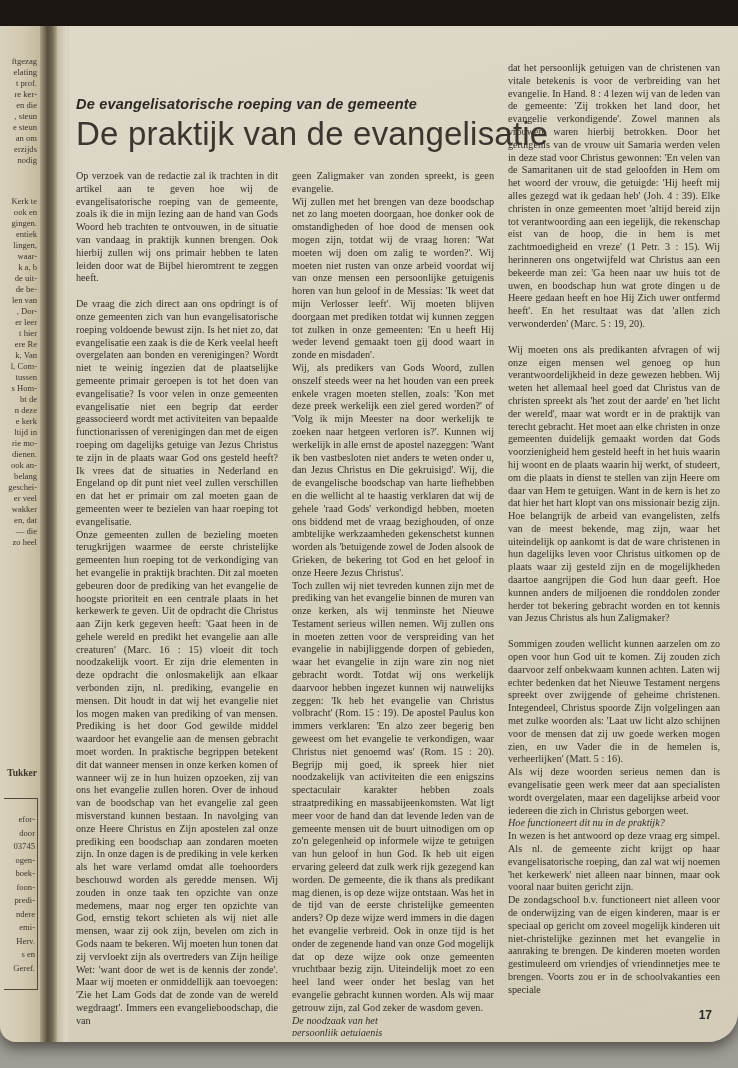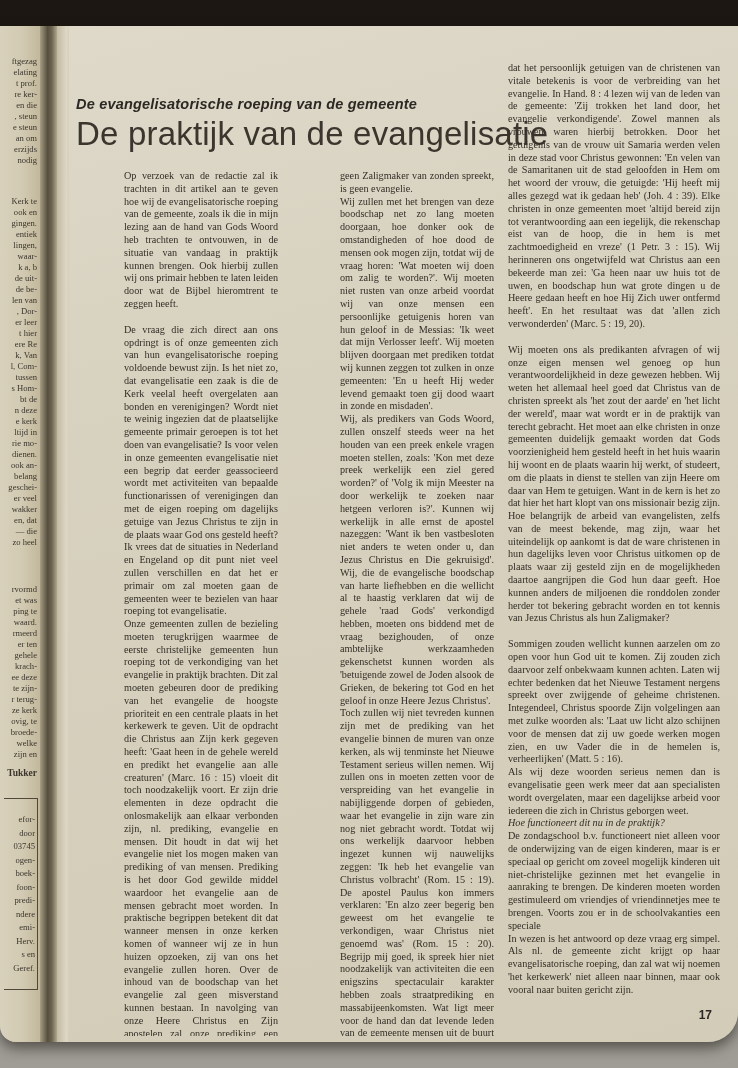--- a/index.html
+++ b/index.html
@@ -64,21 +64,20 @@
     margin-top:3px;
     font-family:"Liberation Sans", sans-serif; font-weight:normal;
     font-size:33px; letter-spacing:0.2px; color:#3a352d;
     white-space:nowrap;
   }
 
   .cols { display:flex; gap:14px; margin-top:17px; }
   .col {
     font-size:10.2px; line-height:12.8px; color:#332e26;
     text-align:justify;
-    margin-left:48px;
   }
   .colA, .colB { width:202px; height:866px; overflow:hidden; }
   .colC {
     width:212px; flex:0 0 212px; margin-left:14px;
     padding-top:36px; height:974px; overflow:hidden;
   }
   .col p { margin:0; }
   .col p.gap { margin-top:13px; }
   .shead { font-style:italic; white-space:pre-line; margin-top:13px; }
 
@@ -131,36 +130,20 @@
 rie mo-
 dienen.
 ook an-
 belang
 geschei-
 er veel
 wakker
 en, dat
 — die
 zo heel</div>
-    <div class="frag" style="top:558px">rvormd
-et was
-ping te
-waard.
-rmeerd
-er ten
-gehele
-krach-
-ee deze
-te zijn-
-r terug-
-ze kerk
-ovig, te
-broede-
-welke
-zijn en</div>
     <div class="frag frag-author" style="top:742px">Tukker</div>
     <div class="fragbox">efor-
 door
 03745
 ogen-
 boek-
 foon-
 predi-
 ndere
 emi-
@@ -196,19 +179,19 @@
         </div>
       </div>
     </div>
 
     <div class="col colC">
       <p>dat het persoonlijk getuigen van de christenen van vitale betekenis is voor de verbreiding van het evangelie. In Hand. 8 : 4 lezen wij van de leden van de gemeente: 'Zij trokken het land door, het evangelie verkondigende'. Zowel mannen als vrouwen waren hierbij betrokken. Door het getuigenis van de vrouw uit Samaria werden velen in deze stad voor Christus gewonnen: 'En velen van de Samaritanen uit de stad geloofden in Hem om het woord der vrouw, die getuigde: 'Hij heeft mij alles gezegd wat ik gedaan heb' (Joh. 4 : 39). Elke christen in onze gemeenten moet 'altijd bereid zijn tot verantwoording aan een iegelijk, die rekenschap eist van de hoop, die in hem is met zachtmoedigheid en vreze' (1 Petr. 3 : 15). Wij herinneren ons ongetwijfeld wat Christus aan een bekeerde man zei: 'Ga heen naar uw huis tot de uwen, en boodschap hun wat grote dingen u de Heere gedaan heeft en hoe Hij Zich uwer ontfermd heeft'. En het resultaat was dat 'allen zich verwonderden' (Marc. 5 : 19, 20).</p>
       <p class="gap">Wij moeten ons als predikanten afvragen of wij onze eigen mensen wel genoeg op hun verantwoordelijkheid in deze gewezen hebben. Wij weten het allemaal heel goed dat Christus van de christen spreekt als 'het zout der aarde' en 'het licht der wereld', maar wat wordt er in de praktijk van terecht gebracht. Het moet aan elke christen in onze gemeenten duidelijk gemaakt worden dat Gods voorzienigheid hem gesteld heeft in het huis waarin hij woont en de plaats waarin hij werkt, of studeert, om die plaats in dienst te stellen van zijn Heere om daar van Hem te getuigen. Want in de kern is het zo dat hier het hart klopt van ons missionair bezig zijn. Hoe belangrijk de arbeid van evangelisten, zelfs van de meest bekende, mag zijn, waar het uiteindelijk op aankomt is dat de ware christenen in hun dagelijks leven voor Christus uitkomen op de plaats waar zij gesteld zijn en de mogelijkheden daartoe aangrijpen die God hun daar geeft. Hoe kunnen anders de miljoenen die ronddolen zonder herder tot bekering gebracht worden en tot kennis van Jezus Christus als hun Zaligmaker?</p>
       <p class="gap">Sommigen zouden wellicht kunnen aarzelen om zo open voor hun God uit te komen. Zij zouden zich daarvoor zelf onbekwaam kunnen achten. Laten wij echter bedenken dat het Nieuwe Testament nergens spreekt over zwijgende of geheime christenen. Integendeel, Christus spoorde Zijn volgelingen aan met zulke woorden als: 'Laat uw licht alzo schijnen voor de mensen dat zij uw goede werken mogen zien, en uw Vader die in de hemelen is, verheerlijken' (Matt. 5 : 16).</p>
       <p>Als wij deze woorden serieus nemen dan is evangelisatie geen werk meer dat aan specialisten wordt overgelaten, maar een dagelijkse arbeid voor iedereen die zich in Christus geborgen weet.</p>
       <p class="shead">Hoe functioneert dit nu in de praktijk?</p>
+      <p>In wezen is het antwoord op deze vraag erg simpel. Als nl. de gemeente zicht krijgt op haar evangelisatorische roeping, dan zal wat wij noemen 'het kerkewerk' niet alleen naar binnen, maar ook vooral naar buiten gericht zijn.</p>
       <p>De zondagschool b.v. functioneert niet alleen voor de onderwijzing van de eigen kinderen, maar is er speciaal op gericht om zoveel mogelijk kinderen uit niet-christelijke gezinnen met het evangelie in aanraking te brengen. De kinderen moeten worden gestimuleerd om vriendjes of vriendinnetjes mee te brengen. Voorts zou er in de schoolvakanties een speciale</p>
-      <p>In wezen is het antwoord op deze vraag erg simpel. Als nl. de gemeente zicht krijgt op haar evangelisatorische roeping, dan zal wat wij noemen 'het kerkewerk' niet alleen naar binnen, maar ook vooral naar buiten gericht zijn.</p>
     </div>
 
     <div class="pagenum">17</div>
   </div>
 </div>
 
 </body></html>

